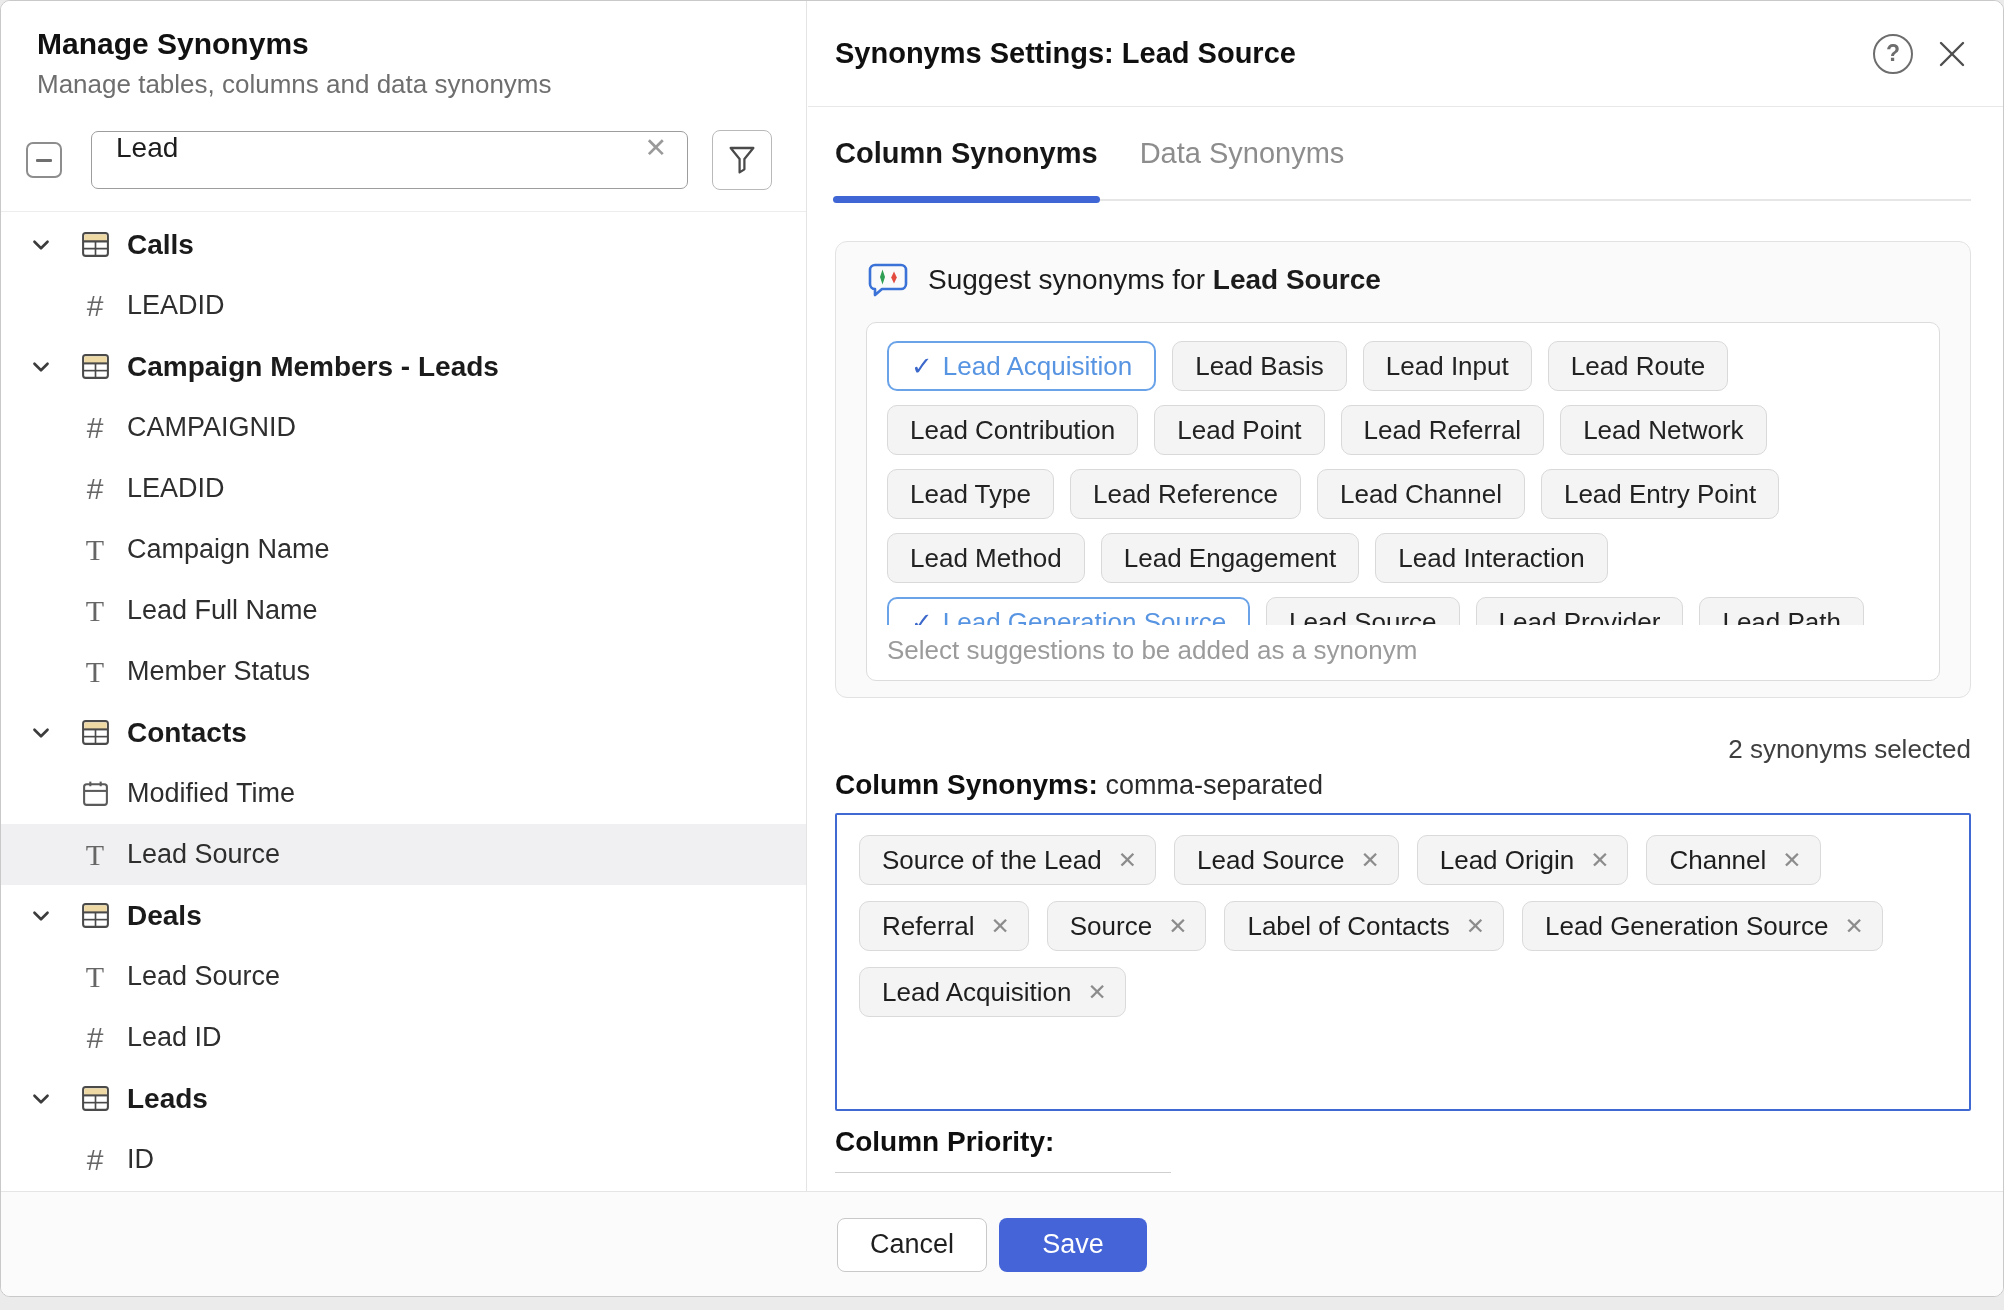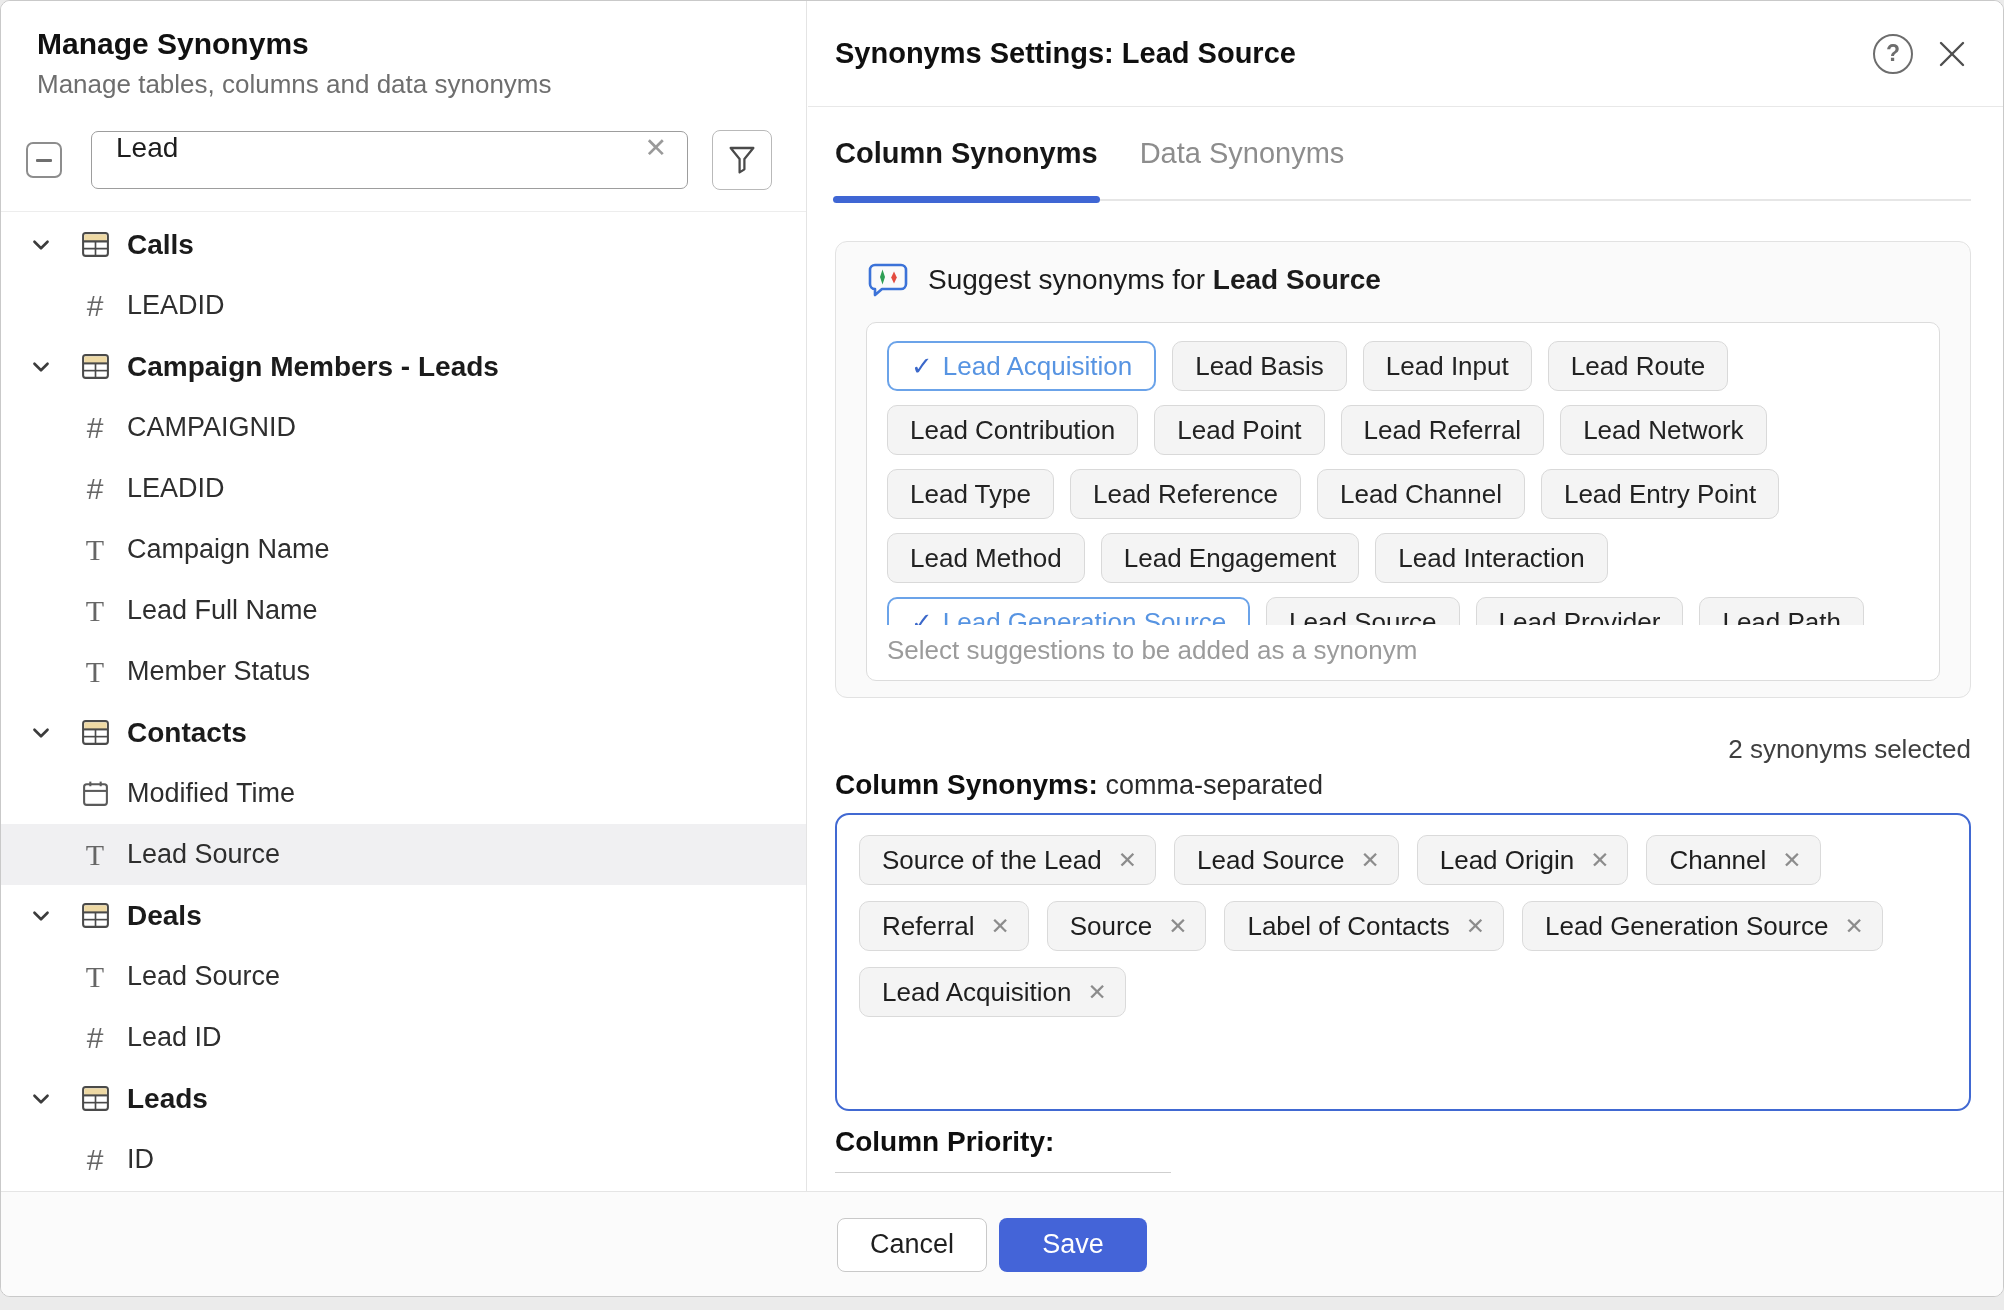--- a/index.html
+++ b/index.html
@@ -113,21 +113,21 @@
     border-radius:10px; font-size:26px; color:#222; cursor:pointer; white-space:nowrap;
   }
   .sg-chip .check { display:none; margin-right:10px; color:#3b68ca; font-weight:700; font-size:26px; }
   .sg-chip.selected { background:#fff; border:2px solid #6ba3e9; color:#5794e2; font-weight:500; }
   .sg-chip.selected .check { display:inline; }
   .suggest-helper { margin-top:10px; font-size:26px; color:#9b9b9b; }
   .count-row { margin-top:36px; text-align:right; font-size:26px; color:#3f3f3f; }
   .syn-label-row { margin-top:4px; font-size:27px; color:#2b2b2b; }
   .syn-label-row b { font-size:28px; font-weight:700; color:#0f0f0f; }
   .blue-box {
-    margin-top:12px; border:2px solid #4169d2; border-radius:14px;
+    margin-top:12px; border:2px solid #4169d2; border-radius:2px;
     height:298px; padding:20px 22px; overflow:hidden;
   }
   .tag-wrap { display:flex; flex-wrap:wrap; gap:16px 18px; }
   .tag {
     height:50px; display:inline-flex; align-items:center;
     padding:0 18px 0 22px; background:#f4f4f4; border:1px solid #dadada;
     border-radius:10px; font-size:26px; color:#1e1e1e; white-space:nowrap;
   }
   .tag .x { margin-left:16px; font-size:23px; color:#8c8c8c; cursor:pointer; }
   .priority-label { margin-top:15px; font-size:28px; font-weight:700; color:#0f0f0f; }

